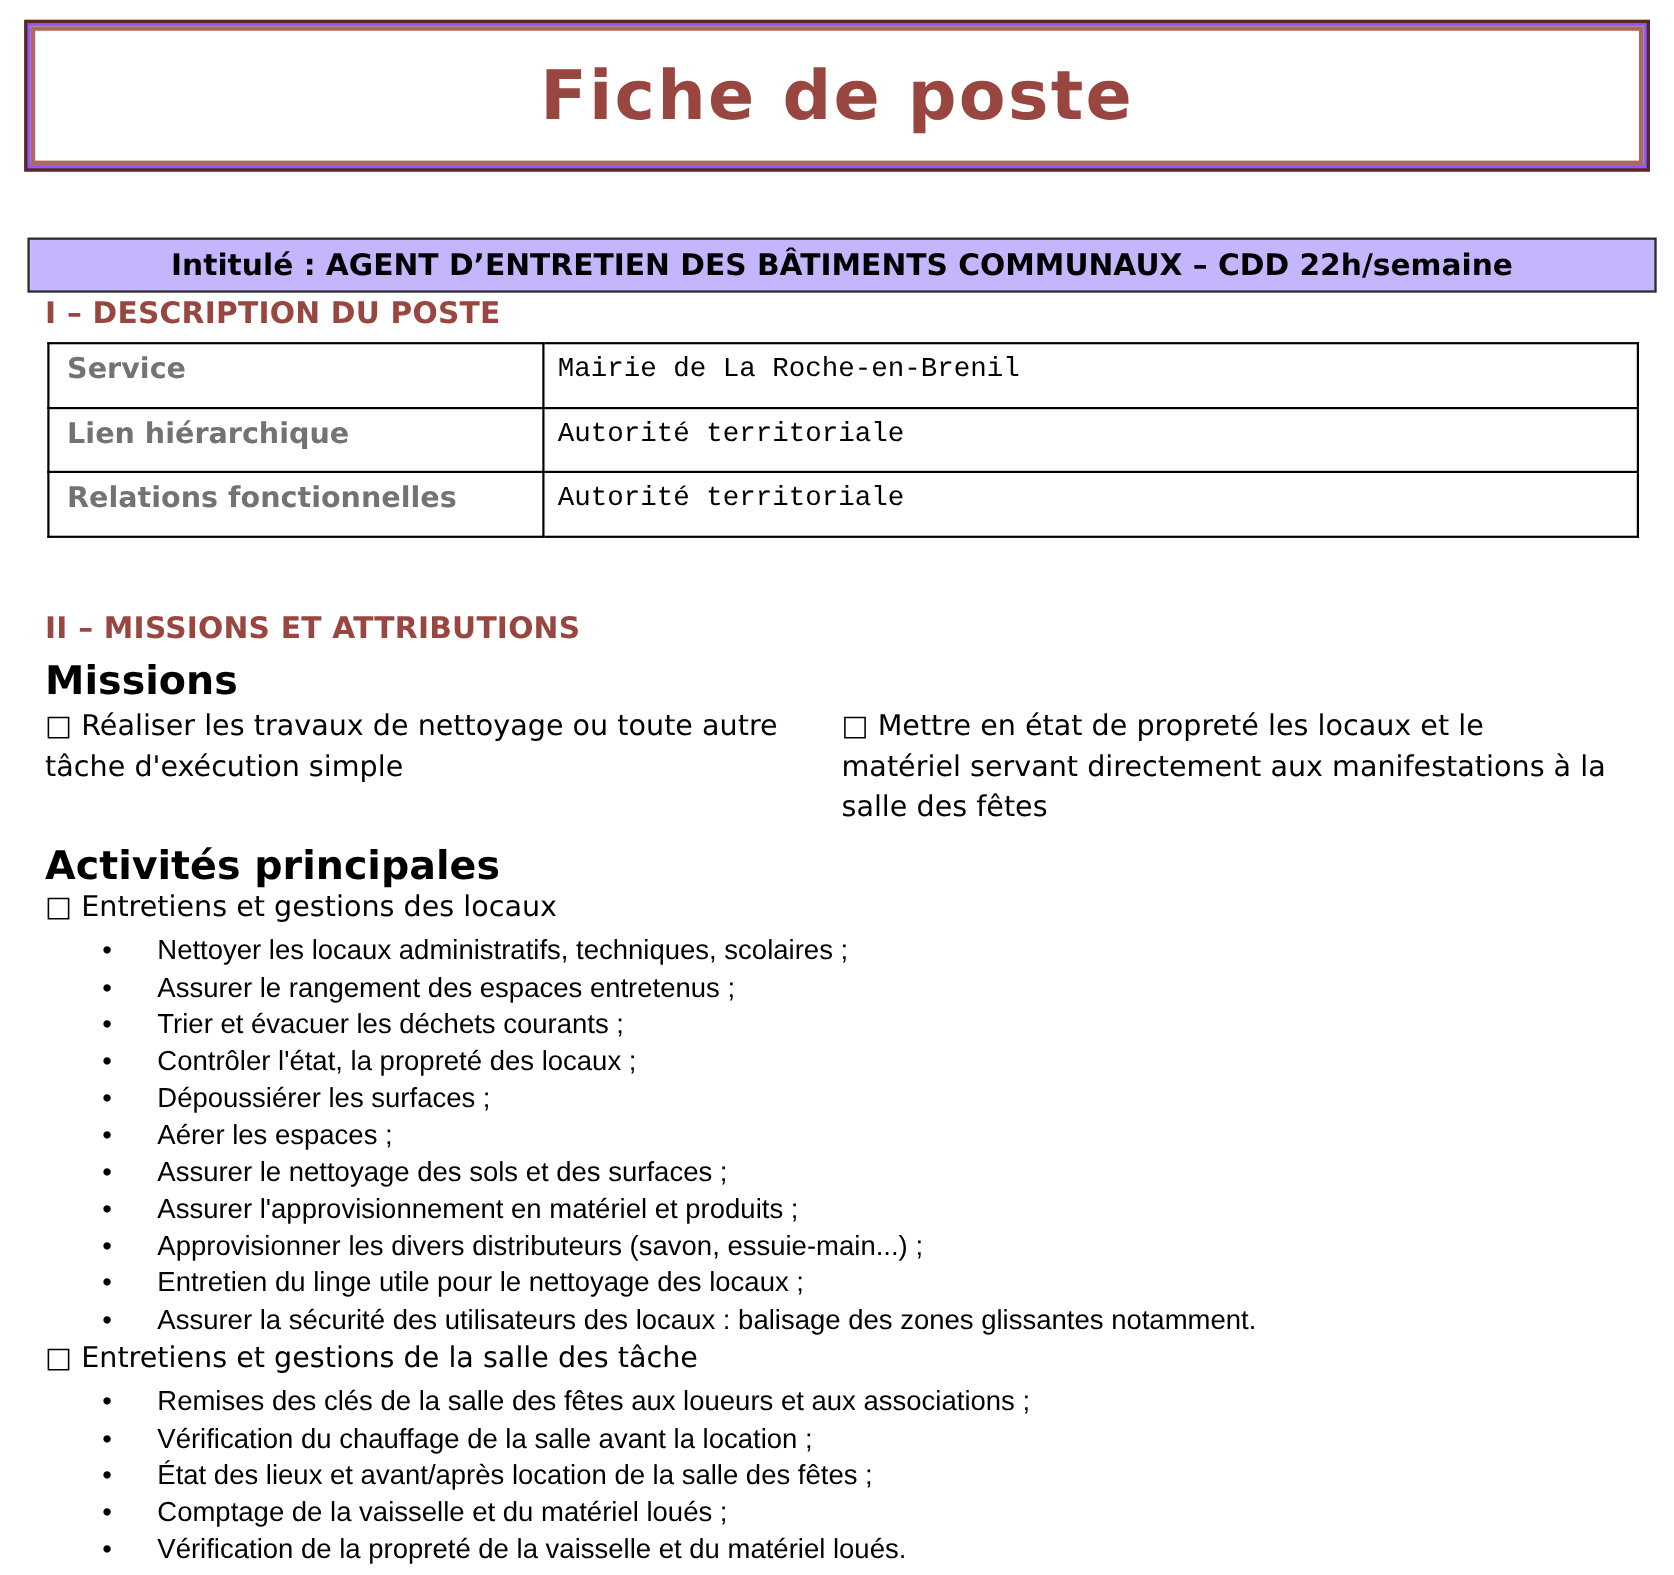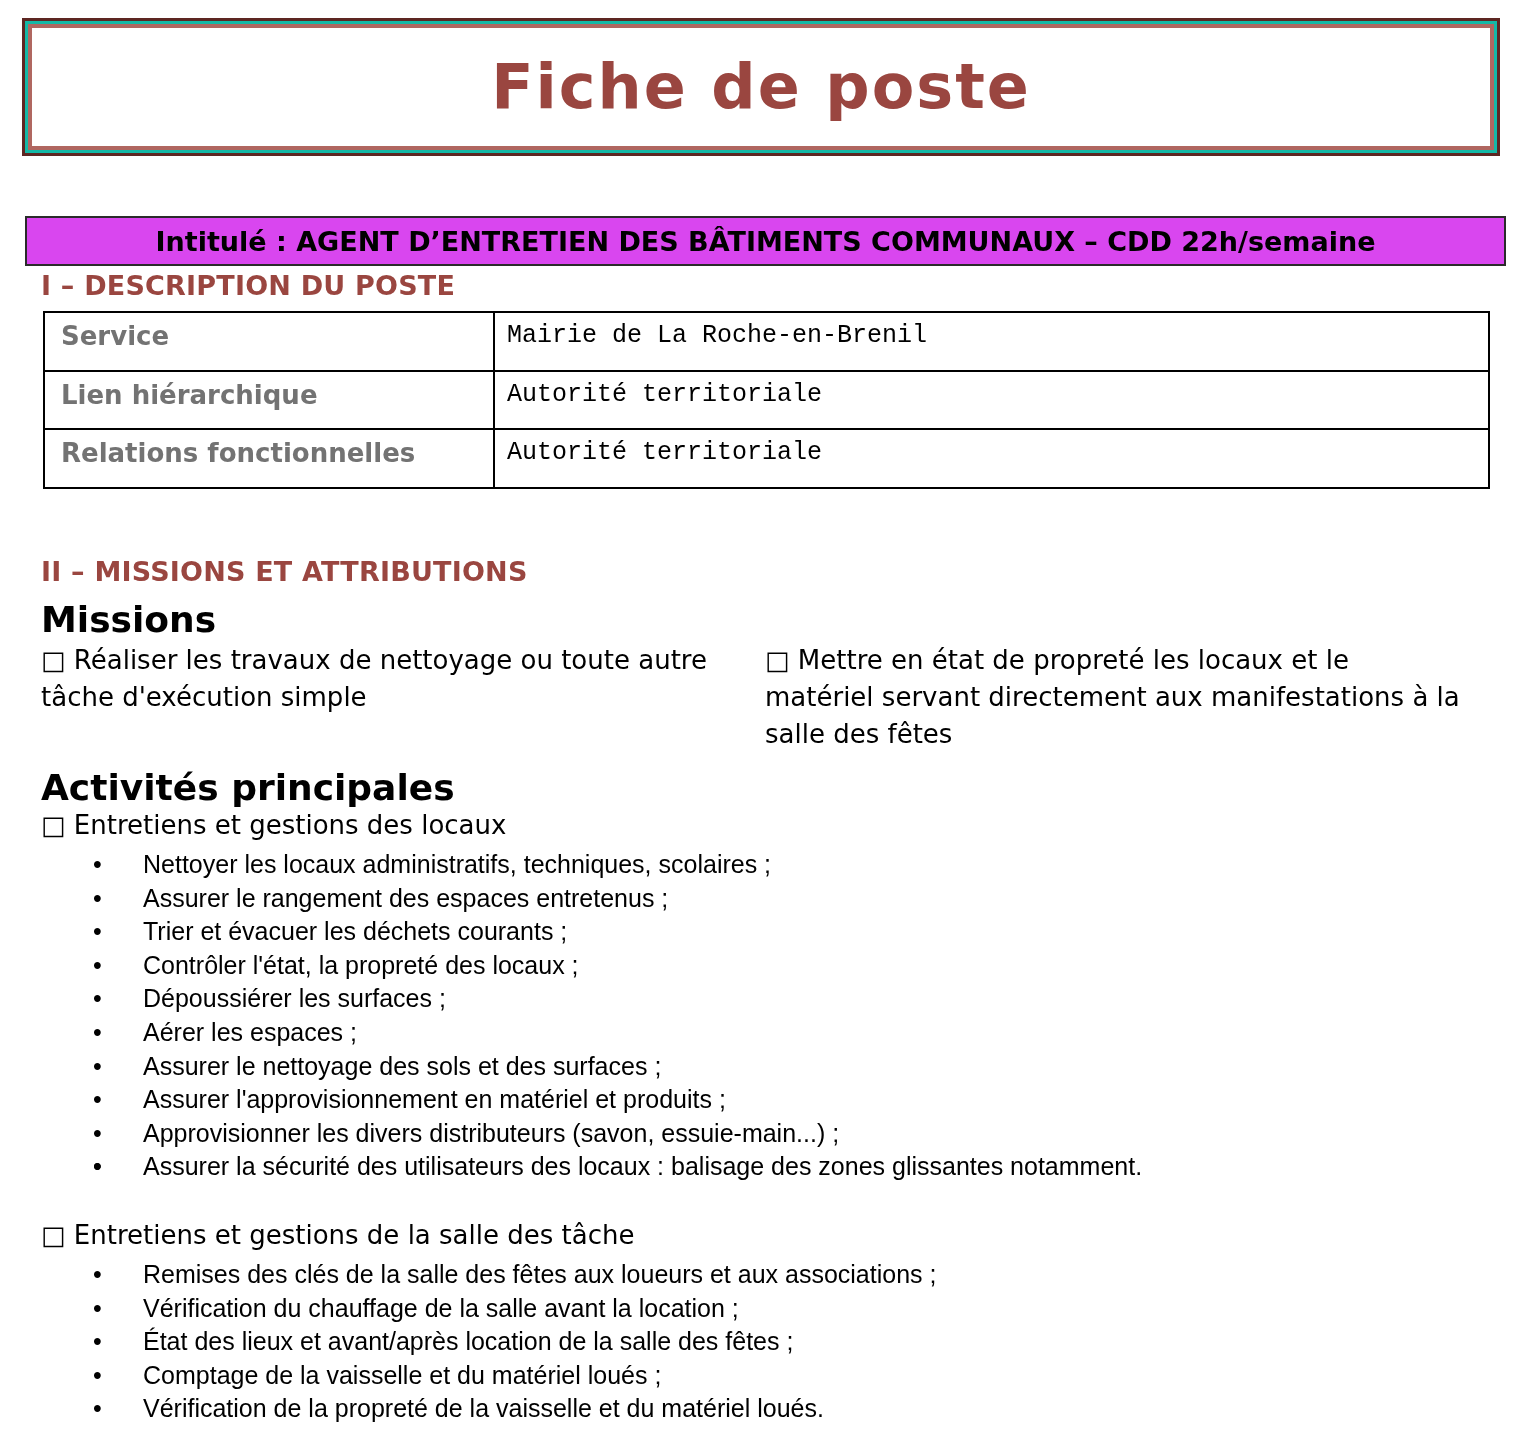--- a/index.html
+++ b/index.html
@@ -19,21 +19,21 @@
 
   
   .title-banner {
     position: absolute;
     left: 22px;
     top: 18px;
     width: 1478px;
     height: 138px;
     box-sizing: border-box;
     border: 3px solid #5d2622;
-    background: #14b8a6;
+    background: #8b5cf6;
     padding: 3px;
   }
   .title-banner-inner {
     width: 100%;
     height: 100%;
     box-sizing: border-box;
     border: 4px solid #b06760;
     background: #ffffff;
     display: flex;
     align-items: center;
@@ -51,21 +51,21 @@
 
   
   .intitule-box {
     position: absolute;
     left: 25px;
     top: 216px;
     width: 1481px;
     height: 50px;
     box-sizing: border-box;
     border: 2px solid #2b2b2b;
-    background: #d946ef;
+    background: #c4b5fd;
     display: flex;
     align-items: center;
     justify-content: center;
   }
   .intitule-text {
     font-family: "DejaVu Sans", sans-serif;
     font-weight: bold;
     font-size: 27px;
     color: #000000;
     white-space: nowrap;
@@ -259,21 +259,21 @@
 <ul class="bullet-list" id="list-locaux">
   <li><span class="dot">•</span><span>Nettoyer les locaux administratifs, techniques, scolaires ;</span></li>
   <li><span class="dot">•</span><span>Assurer le rangement des espaces entretenus ;</span></li>
   <li><span class="dot">•</span><span>Trier et évacuer les déchets courants ;</span></li>
   <li><span class="dot">•</span><span>Contrôler l'état, la propreté des locaux ;</span></li>
   <li><span class="dot">•</span><span>Dépoussiérer les surfaces ;</span></li>
   <li><span class="dot">•</span><span>Aérer les espaces ;</span></li>
   <li><span class="dot">•</span><span>Assurer le nettoyage des sols et des surfaces ;</span></li>
   <li><span class="dot">•</span><span>Assurer l'approvisionnement en matériel et produits ;</span></li>
   <li><span class="dot">•</span><span>Approvisionner les divers distributeurs (savon, essuie-main...) ;</span></li>
-  <li><span class="dot">•</span></li>
+  <li><span class="dot">•</span><span>Entretien du linge utile pour le nettoyage des locaux ;</span></li>
   <li><span class="dot">•</span><span>Assurer la sécurité des utilisateurs des locaux : balisage des zones glissantes notamment.</span></li>
 </ul>
 
 <div class="group-line" id="group-salle">□ Entretiens et gestions de la salle des tâche</div>
 
 <ul class="bullet-list" id="list-salle">
   <li><span class="dot">•</span><span>Remises des clés de la salle des fêtes aux loueurs et aux associations ;</span></li>
   <li><span class="dot">•</span><span>Vérification du chauffage de la salle avant la location ;</span></li>
   <li><span class="dot">•</span><span>État des lieux et avant/après location de la salle des fêtes ;</span></li>
   <li><span class="dot">•</span><span>Comptage de la vaisselle et du matériel loués ;</span></li>

